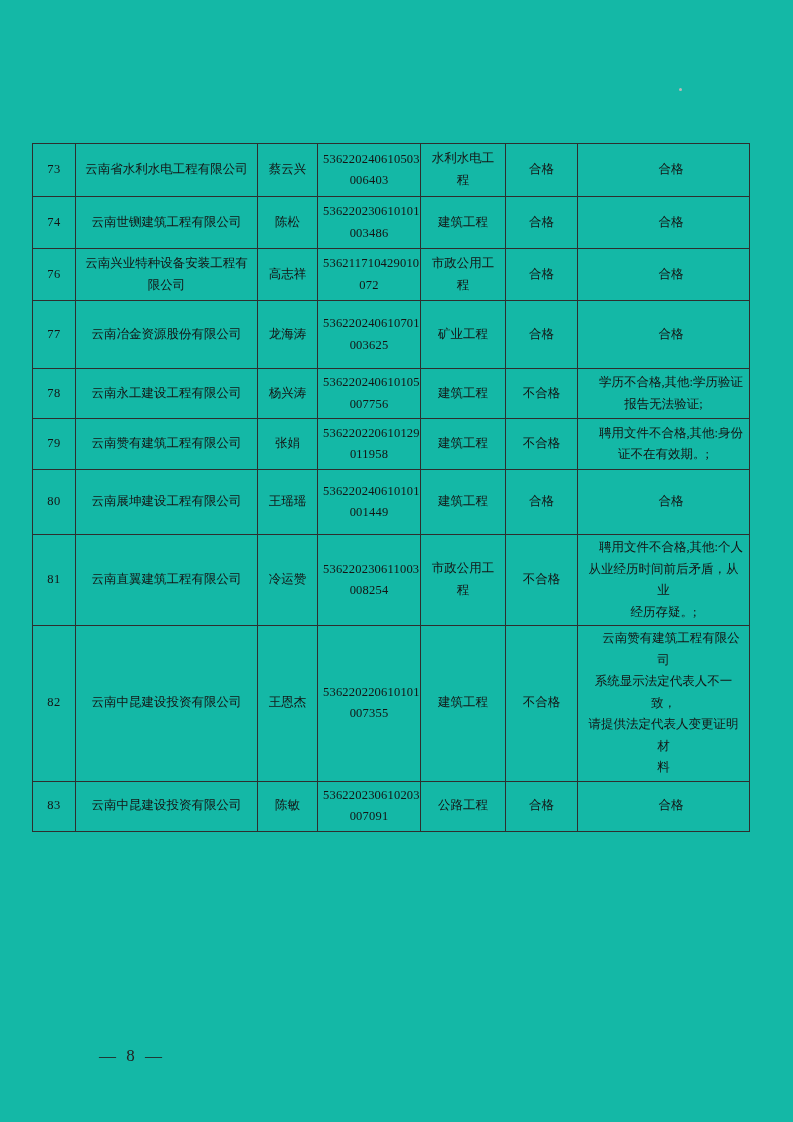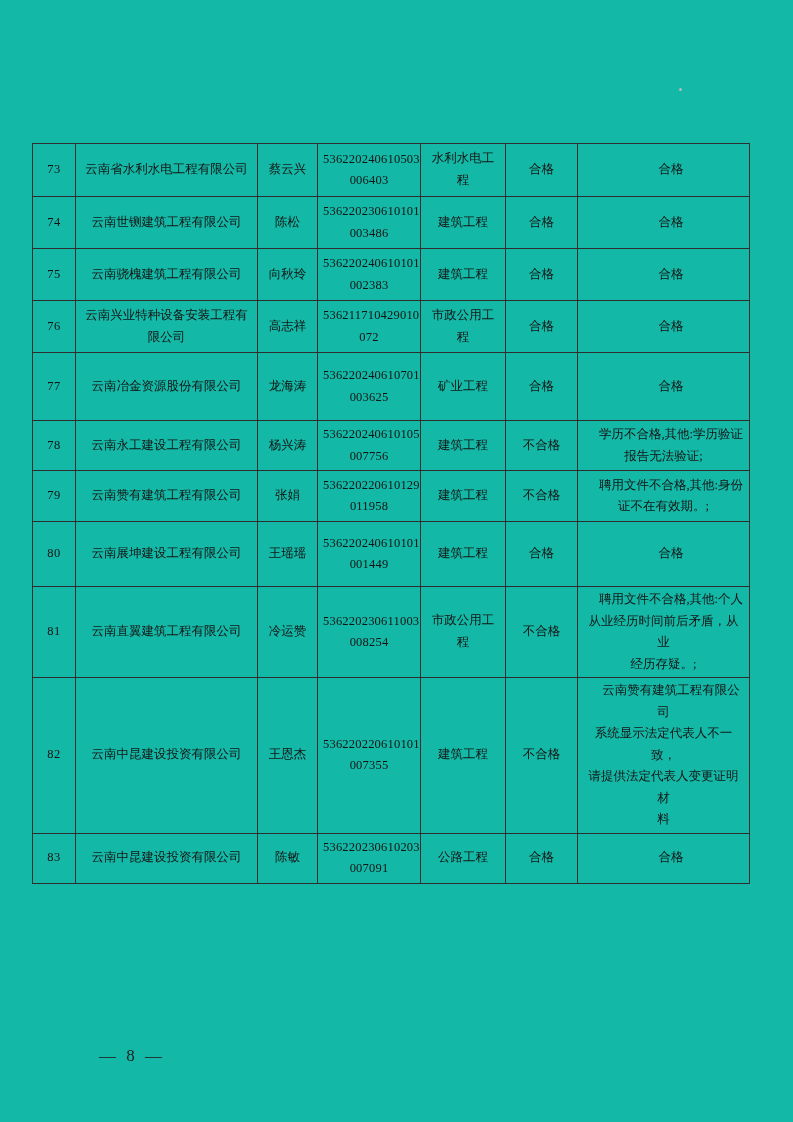--- a/index.html
+++ b/index.html
@@ -99,34 +99,20 @@
       <div class="id-line">536220230610101</div>
       <div class="id-line">003486</div>
     </td>
     <td class="c-type">建筑工程</td>
     <td class="c-result">合格</td>
     <td class="c-remark">
             <div class="remark-line">合格</div>
           </td>
   </tr>
         <tr style="height: 52px;">
-    <td class="c-index">75</td>
-    <td class="c-company">云南骁槐建筑工程有限公司</td>
-    <td class="c-person">向秋玲</td>
-    <td class="c-id">
-      <div class="id-line">536220240610101</div>
-      <div class="id-line">002383</div>
-    </td>
-    <td class="c-type">建筑工程</td>
-    <td class="c-result">合格</td>
-    <td class="c-remark">
-            <div class="remark-line">合格</div>
-          </td>
-  </tr>
-        <tr style="height: 52px;">
     <td class="c-index">76</td>
     <td class="c-company">云南兴业特种设备安装工程有限公司</td>
     <td class="c-person">高志祥</td>
     <td class="c-id">
       <div class="id-line">536211710429010</div>
       <div class="id-line">072</div>
     </td>
     <td class="c-type">市政公用工程</td>
     <td class="c-result">合格</td>
     <td class="c-remark">

